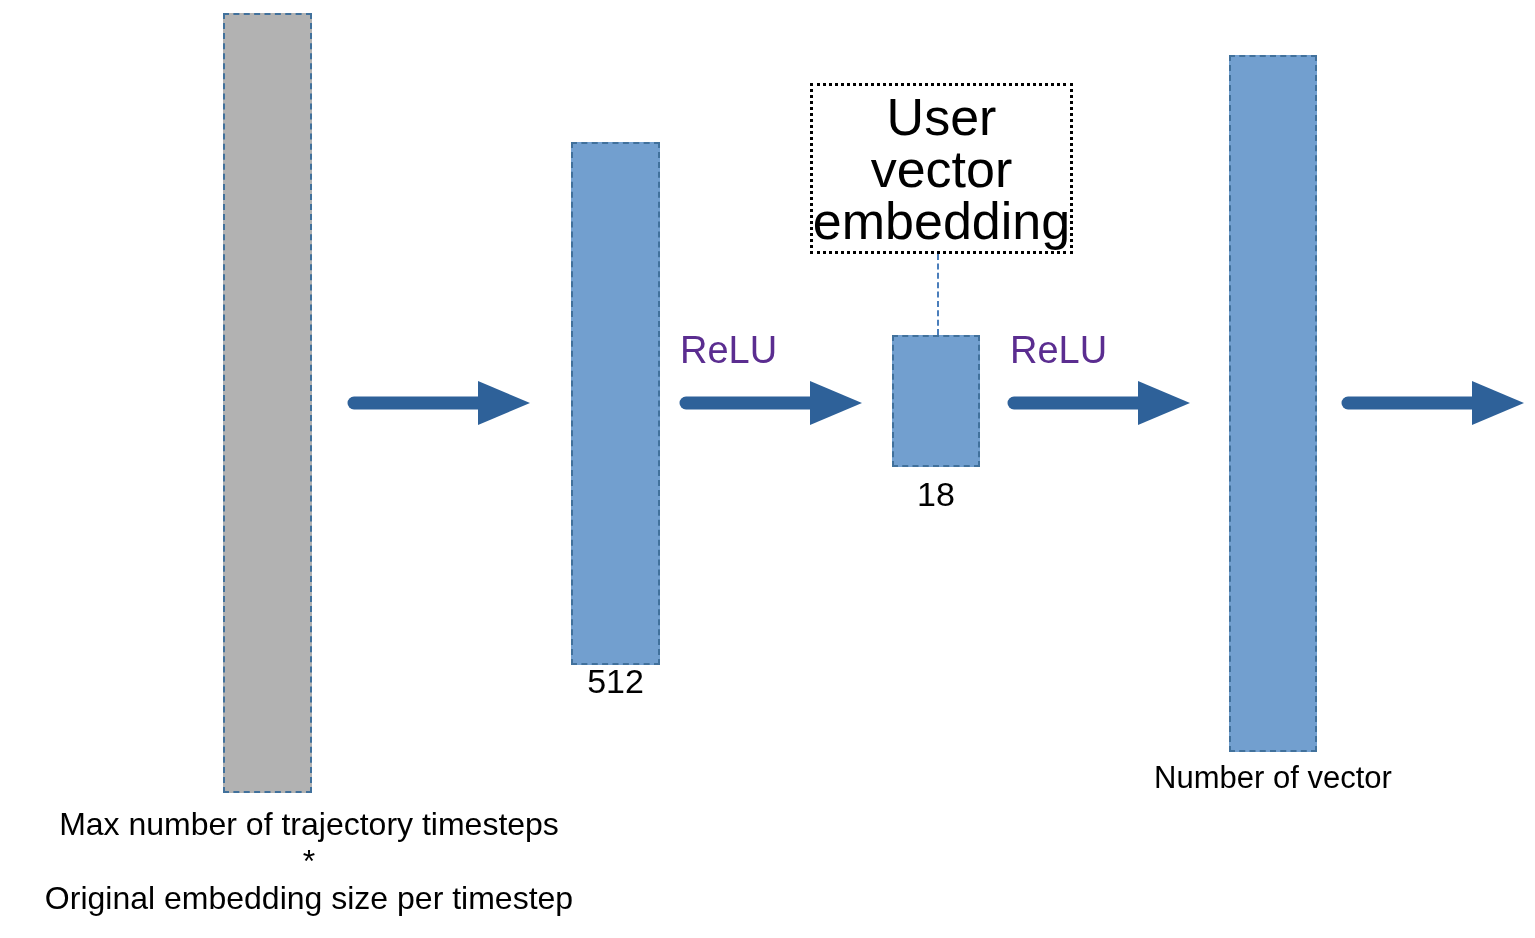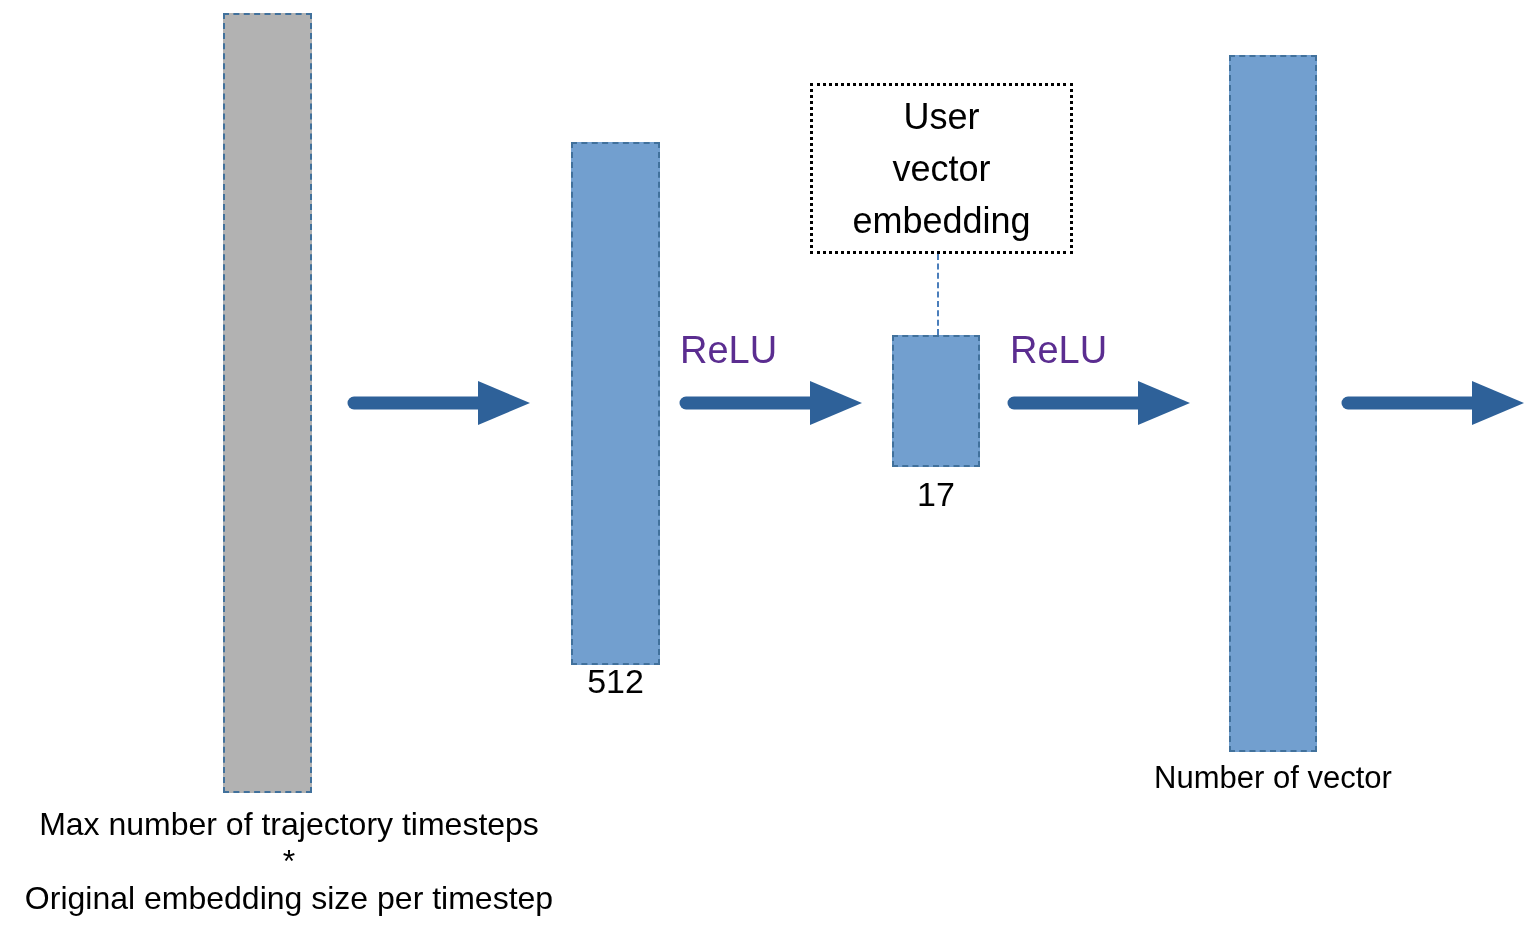--- a/index.html
+++ b/index.html
@@ -70,39 +70,40 @@
     position: absolute;
     left: 810px; top: 83px;
     width: 263px; height: 171px;
     box-sizing: border-box;
     border: 3px dotted var(--color-callout-border, #000000);
     display: flex;
     flex-direction: column;
     justify-content: center;
     align-items: center;
     text-align: center;
-    font-size: 36px;
+    font-size: 52px;
     line-height: 52px;
     color: var(--color-text, #000000);
   }
 
   .connector {
     position: absolute;
     left: 937px; top: 254px;
     width: 0; height: 81px;
     border-left: 2px dashed var(--color-connector-blue, #4a7ebb);
   }
 
   .input-caption {
     position: absolute;
     left: 0; top: 806px; width: 578px;
     text-align: center;
     font-size: 32px;
     line-height: 37px;
     color: var(--color-text, #000000);
+    padding-left: 20px;
   }
 </style>
 </head>
 <body>
 
 <div class="canvas">
 
   <div class="bar gray bar-input"></div>
 
   <svg class="arrow arrow-1" width="186" height="50" viewBox="0 0 186 50" aria-hidden="true">
@@ -113,21 +114,21 @@
   <div class="bar blue bar-hidden"></div>
   <div class="size-label label-hidden">512</div>
 
   <div class="relu relu-1">ReLU</div>
   <svg class="arrow arrow-2" width="186" height="50" viewBox="0 0 186 50" aria-hidden="true">
     <line x1="8" y1="25" x2="134" y2="25" stroke="currentColor" stroke-width="13" stroke-linecap="round"></line>
     <polygon points="132,3 184,25 132,47" fill="currentColor"></polygon>
   </svg>
 
   <div class="bar blue bar-embed"></div>
-  <div class="size-label label-embed">17</div>
+  <div class="size-label label-embed">18</div>
 
   <div class="callout">
     <div>User</div>
     <div>vector</div>
     <div>embedding</div>
   </div>
   <div class="connector"></div>
 
   <div class="relu relu-2">ReLU</div>
   <svg class="arrow arrow-3" width="186" height="50" viewBox="0 0 186 50" aria-hidden="true">

